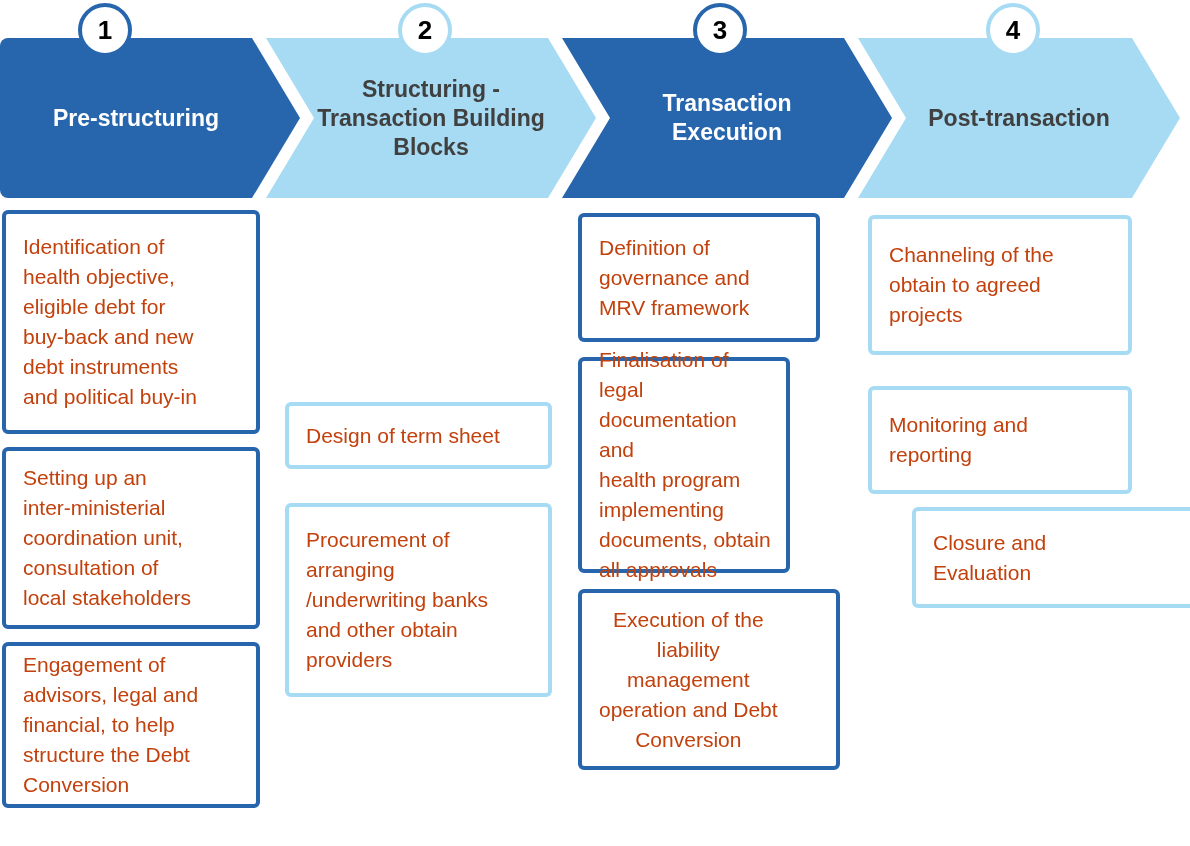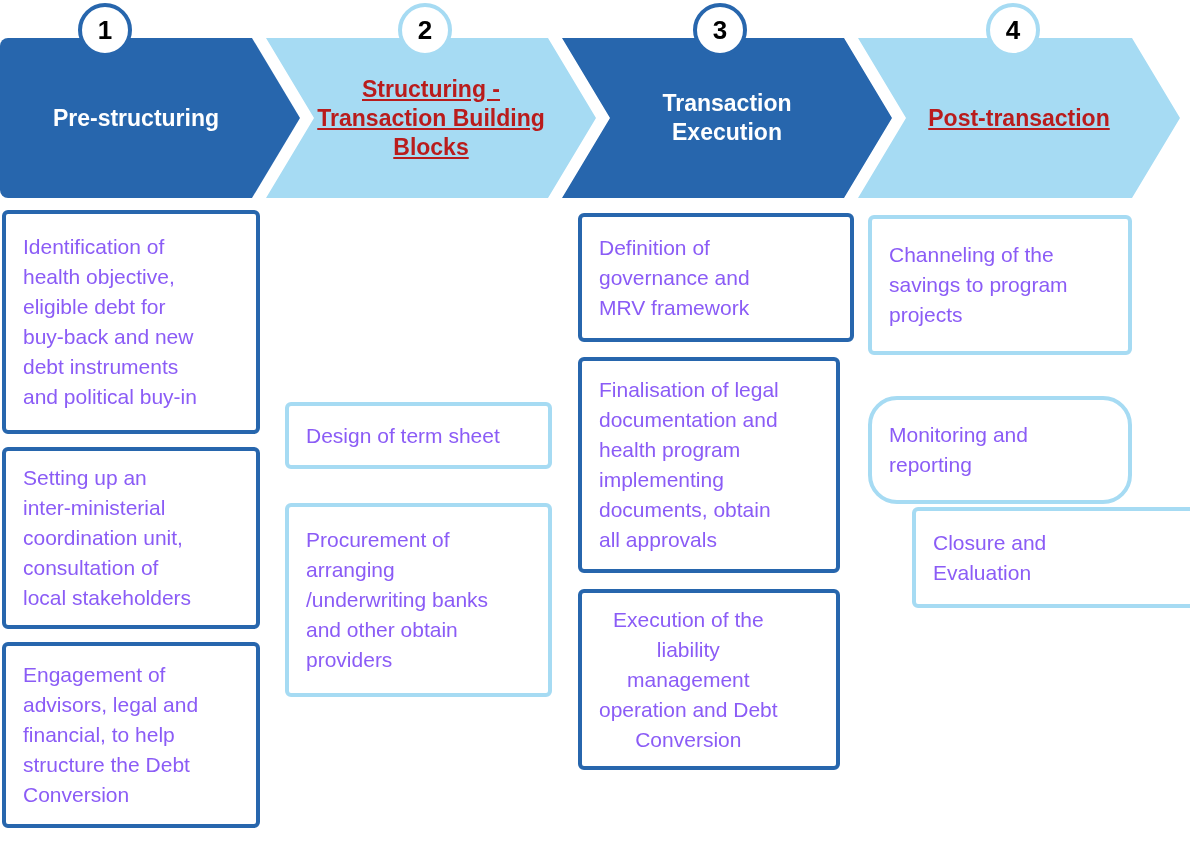--- a/index.html
+++ b/index.html
@@ -9,21 +9,21 @@
 
   
   .chev {
     position:absolute; top:38px; height:160px;
     display:flex; align-items:center; justify-content:center;
     font-weight:bold; font-size:23px; line-height:29px;
     text-align:center; white-space:pre-line; z-index:2;
     box-sizing:border-box;
   }
   .chev.dark  { background:var(--dark);  color:#ffffff; }
-  .chev.light { background:var(--light); color:#b91c1c;text-decoration:underline; }
+  .chev.light { background:var(--light); color:#404040; }
   .chev.first {
     clip-path: polygon(0 0, calc(100% - 48px) 0, 100% 50%, calc(100% - 48px) 100%, 0 100%);
     border-radius:8px 0 0 8px;
   }
   .chev.notched {
     clip-path: polygon(0 0, calc(100% - 48px) 0, 100% 50%, calc(100% - 48px) 100%, 0 100%, 48px 50%);
   }
 
   
   .badge {
@@ -35,21 +35,21 @@
   }
   .badge.light { border-color:var(--light); }
 
   
   .card {
     position:absolute; background:#ffffff;
     border:4px solid var(--dark); border-radius:6px;
     box-sizing:border-box;
     display:flex; align-items:center;
     padding:8px 14px 8px 17px;
-    font-size:21px; line-height:30px; color:#8b5cf6;
+    font-size:21px; line-height:30px; color:#c2410c;
     white-space:pre-line; z-index:1;
   }
   .card.light { border-color:var(--light); }
 </style>
 </head>
 <body>
 
 <div class="stage">
 
   <div class="chev dark first" style="left:0; width:300px; padding-right:28px;">Pre-structuring</div>
@@ -58,58 +58,58 @@
 health objective,
 eligible debt for
 buy-back and new
 debt instruments
 and political buy-in</div>
   <div class="card" style="left:2px; top:447px; width:258px; height:182px;">Setting up an
 inter-ministerial
 coordination unit,
 consultation of
 local stakeholders</div>
-  <div class="card" style="left:2px; top:642px; width:258px; height:186px;">Engagement of
+  <div class="card" style="left:2px; top:642px; width:258px; height:166px;">Engagement of
 advisors, legal and
 financial, to help
 structure the Debt
 Conversion</div>
 
   <div class="chev light notched" style="left:266px; width:330px; padding-left:48px; padding-right:48px;">Structuring -
 Transaction Building
 Blocks</div>
   <div class="badge light" style="left:398px;">2</div>
   <div class="card light" style="left:285px; top:402px; width:267px; height:67px;">Design of term sheet</div>
   <div class="card light" style="left:285px; top:503px; width:267px; height:194px;">Procurement of
 arranging
 /underwriting banks
 and other obtain
 providers</div>
 
   <div class="chev dark notched" style="left:562px; width:330px; padding-left:48px; padding-right:48px;">Transaction
 Execution</div>
   <div class="badge" style="left:693px;">3</div>
-  <div class="card" style="left:578px; top:213px; width:276px; height:129px;">Definition of
+  <div class="card" style="left:578px; top:213px; width:242px; height:129px;">Definition of
 governance and
 MRV framework</div>
-  <div class="card" style="left:578px; top:357px; width:262px; height:216px;">Finalisation of legal
+  <div class="card" style="left:578px; top:357px; width:212px; height:216px;">Finalisation of legal
 documentation and
 health program
 implementing
 documents, obtain
 all approvals</div>
   <div class="card" style="left:578px; top:589px; width:262px; height:181px;text-align:center;">Execution of the
 liability
 management
 operation and Debt
 Conversion</div>
 
   <div class="chev light notched" style="left:858px; width:322px; padding-left:48px; padding-right:48px;">Post-transaction</div>
   <div class="badge light" style="left:986px;">4</div>
   <div class="card light" style="left:868px; top:215px; width:264px; height:140px;">Channeling of the
-savings to program
+obtain to agreed
 projects</div>
-  <div class="card light" style="left:868px; top:396px; width:264px; height:108px;border-radius:29px;">Monitoring and
+  <div class="card light" style="left:868px; top:386px; width:264px; height:108px;">Monitoring and
 reporting</div>
   <div class="card light" style="left:912px; top:507px; width:312px; height:101px;">Closure and
 Evaluation</div>
 
 </div>
 
 </body></html>

